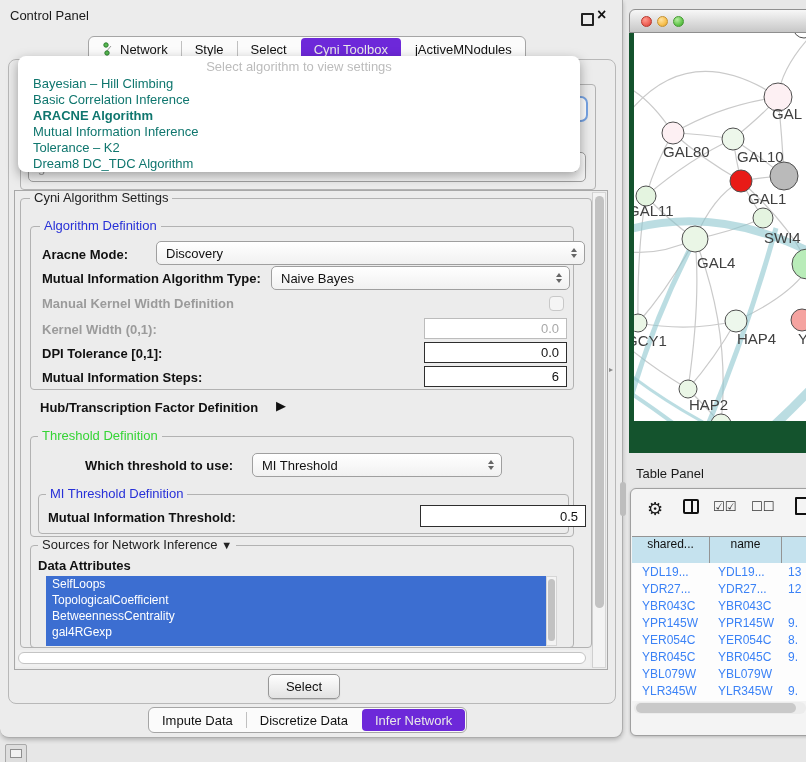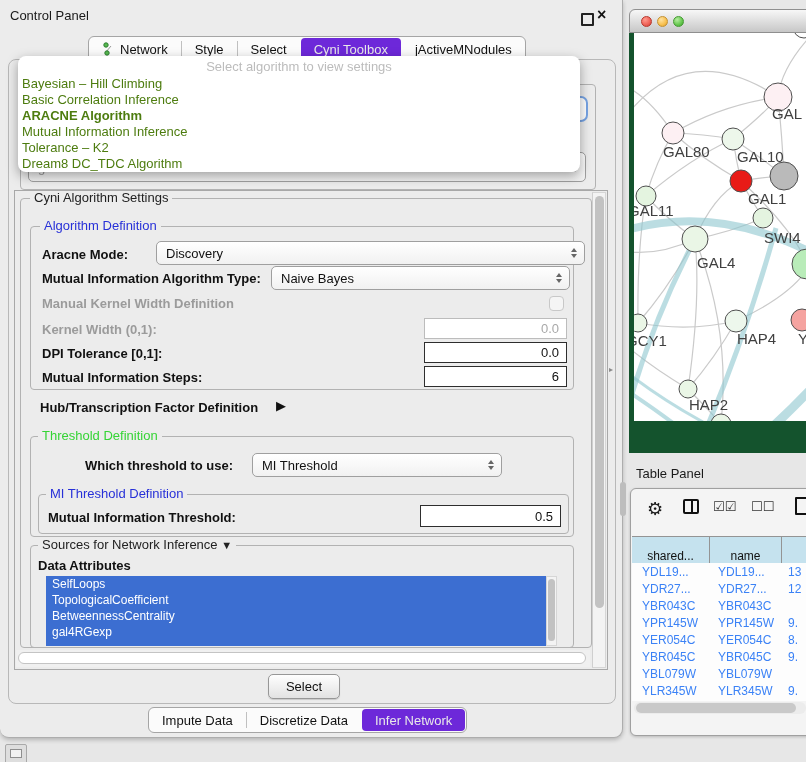--- a/index.html
+++ b/index.html
@@ -41,21 +41,21 @@
   .field.on{border:1px solid #2e2e2e;color:#111}
   .field.off{border:1px solid #bcbcbc;color:#a9a9a9}
 
   .flabel{font-size:13px;font-weight:bold;white-space:nowrap}
   .flabel.off{color:#9b9b9b}
 
   
   #dd{left:18px;top:56px;width:562px;height:116px;background:#fff;border-radius:8px;
       box-shadow:0 4px 12px rgba(0,0,0,.35);z-index:30;overflow:hidden}
   #dd-ph{text-align:center;color:#bcbcbc;font-size:13px;padding-top:3px;height:17px}
-  .dd-item{font-size:13px;line-height:16px;padding-left:4px;color:#4d7c0f;white-space:nowrap}
+  .dd-item{font-size:13px;line-height:16px;padding-left:15px;color:#0f766e;white-space:nowrap}
 
   
   #src-list{background:#3c6ed1;overflow:hidden}
   .src-item{color:#fff;font-size:12px;line-height:16px;padding-left:6px;white-space:nowrap}
 
   
   .sb-track{background:#f3f3f3;border:1px solid #d6d6d6;border-radius:7px}
   .sb-thumb{background:#c2c2c2;border-radius:5px}
 
   
@@ -70,21 +70,21 @@
   .light{position:absolute;top:6px;width:11px;height:11px;border-radius:50%}
   #net-body{left:0;top:24px;width:178px;height:420px;background:#14532d}
   #net-canvas{left:5px;top:0;width:173px;height:388px;background:#fff;overflow:hidden}
 
   
   #tp-title{left:636px;top:466px;font-size:13px;color:#1a1a1a}
   #tablewin{left:630px;top:488px;width:177px;height:246px;background:#f4f4f4;
             border:1px solid #a0a0a0;border-radius:6px 0 0 6px;box-shadow:0 1px 3px rgba(0,0,0,.2);overflow:hidden}
   .tool-ic{position:absolute;color:#1c1c1c}
   #thead{left:1px;top:47px;width:200px;height:26px;display:flex;border-top:1px solid #949494;border-bottom:1px solid #949494}
-  .hcell{background:#c5e2ee;border-right:1px solid #949494;display:flex;align-items:flex-end;justify-content:center;
+  .hcell{background:#c5e2ee;border-right:1px solid #949494;display:flex;align-items:flex-start;justify-content:center;
          font-size:12px;color:#111;box-sizing:border-box}
   #tbody{left:1px;top:74px;width:200px;height:138px;overflow:hidden;background:#fdfdfd}
   .trow{display:flex;height:17px;align-items:center}
   .tcell{font-size:12px;color:#3b82f6;white-space:nowrap;overflow:hidden}
   .tcell.c0{width:78px;padding-left:10px;box-sizing:border-box}
   .tcell.c1{width:72px;padding-left:8px;box-sizing:border-box}
   .tcell.c2{padding-left:6px}
 </style>
 </head>
 <body>
@@ -206,21 +206,21 @@
     <span>MI Threshold</span>
     <span class="stepper">
         <i class="up"></i>
         <i class="dn"></i>
       </span>
   </div>
 
   <div class="abs gb" style="left:38px;top:494px;width:529px;height:38px"></div>
   <span class="gb-title" style="left:46px;top:487px;color:#2730d8">MI Threshold Definition</span>
   <span class="abs flabel" style="left:48px;top:510px">Mutual Information Threshold:</span>
-  <div class="abs field on" style="left:420px;top:505px;width:141px;height:22px;box-sizing:border-box">
+  <div class="abs field on" style="left:420px;top:505px;width:166px;height:22px;box-sizing:border-box">
       <span>0.5</span>
     </div>
 
   <div class="abs gb" style="left:30px;top:545px;width:542px;height:101px"></div>
   <span class="gb-title" style="left:38px;top:538px;color:#222">
     <span>Sources for Network Inference</span> <span style="font-size:11px">▼</span>
   </span>
   <span class="abs flabel" style="left:38px;top:558px">Data Attributes</span>
   <div id="src-list" class="abs" style="left: 46px; top: 576px; width: 500px; height: 70px; background: rgb(60, 110, 209);">
       <div class="src-item">SelfLoops</div>

